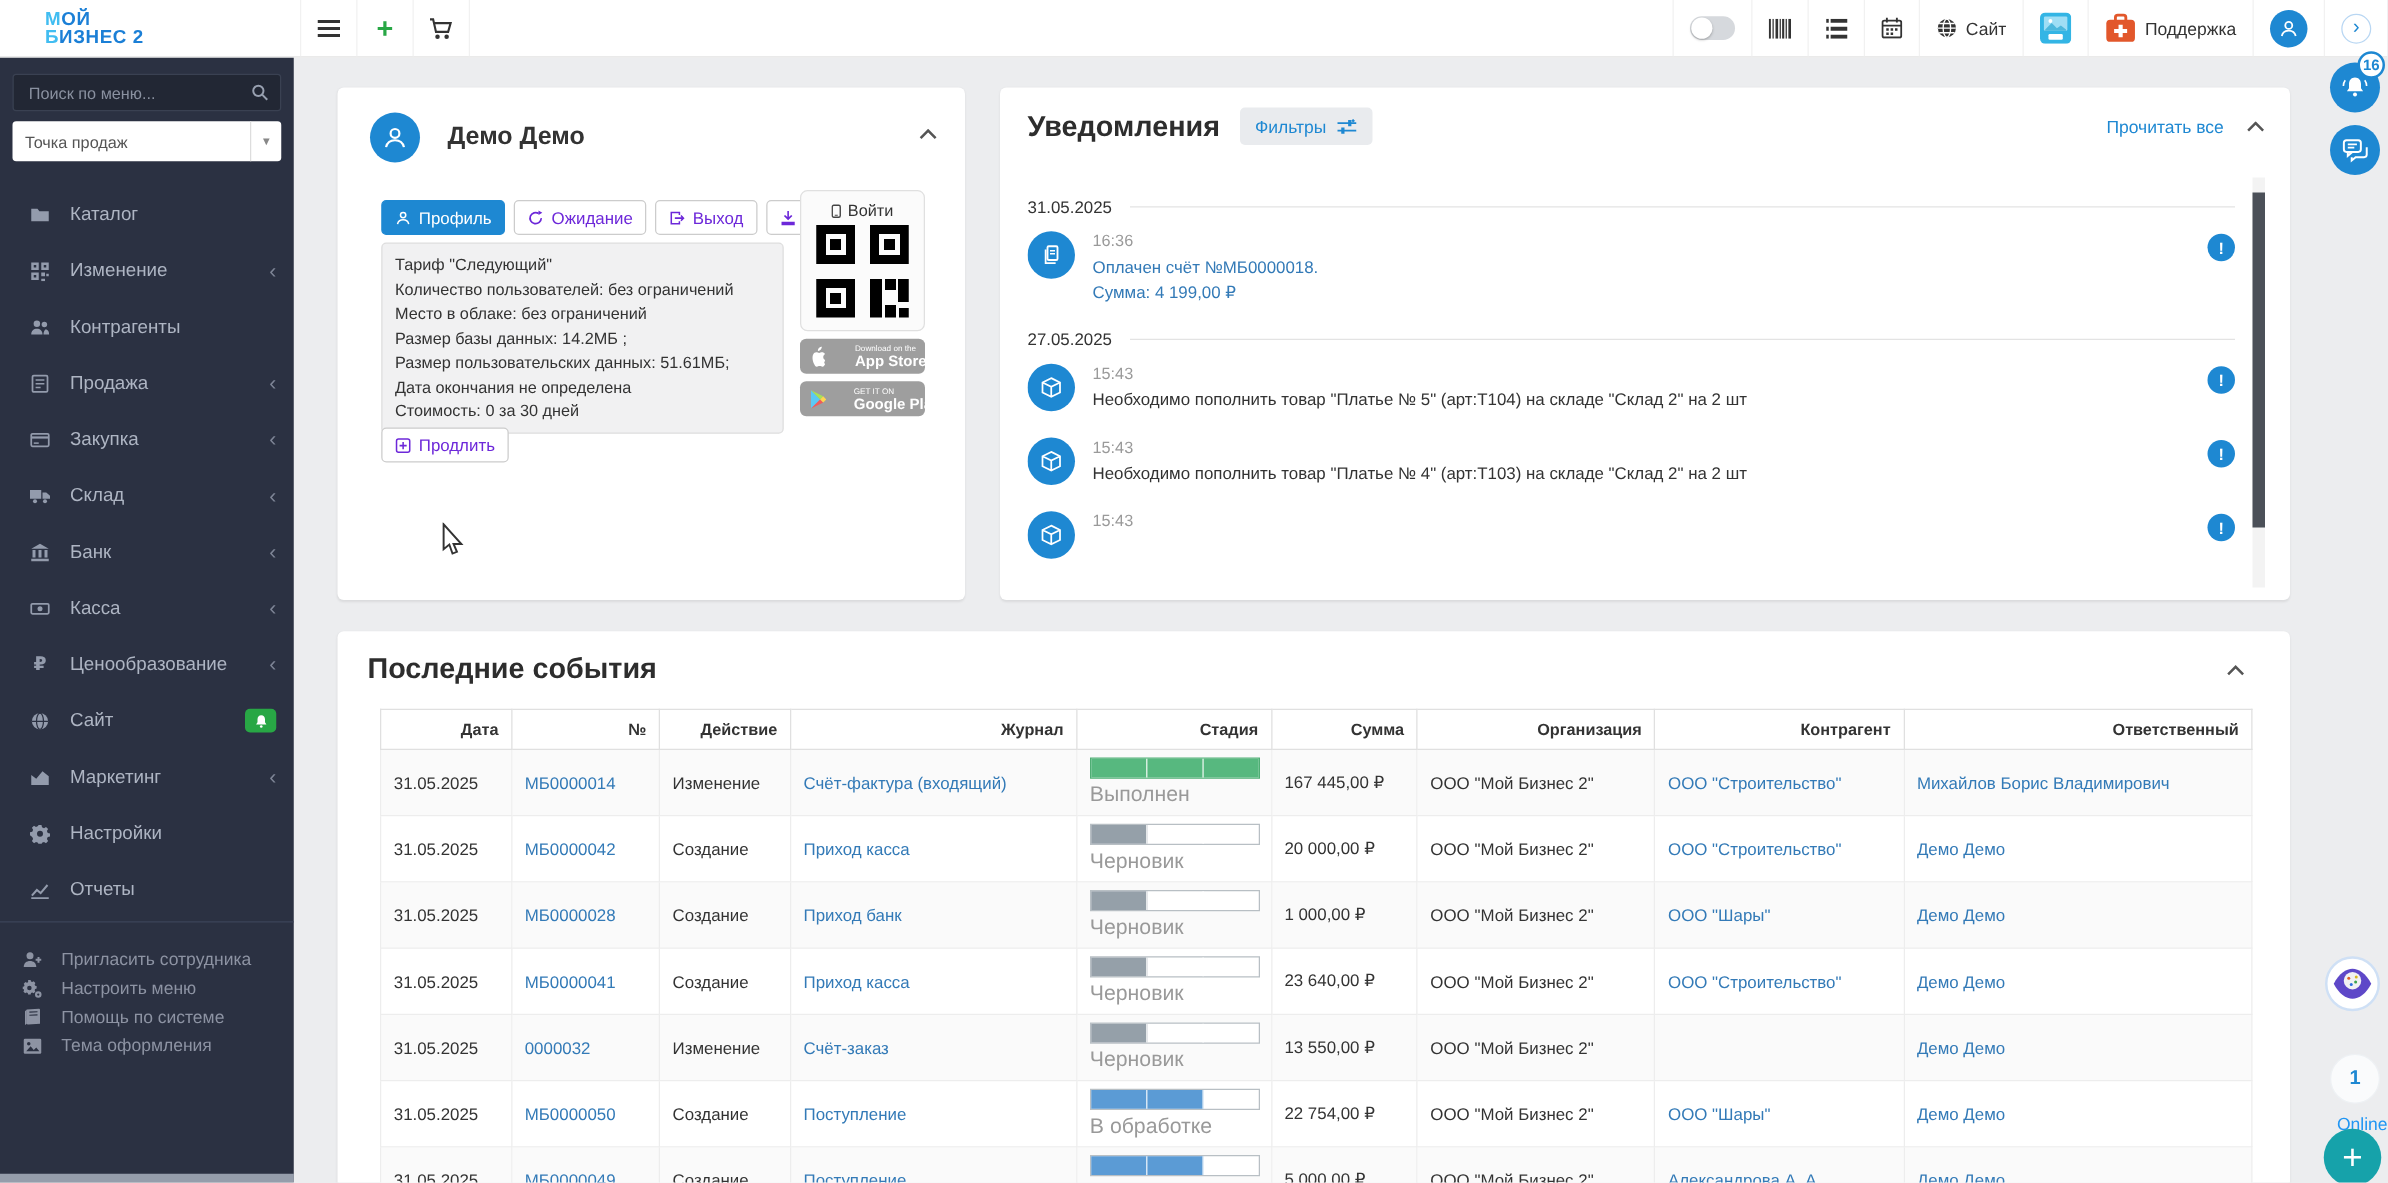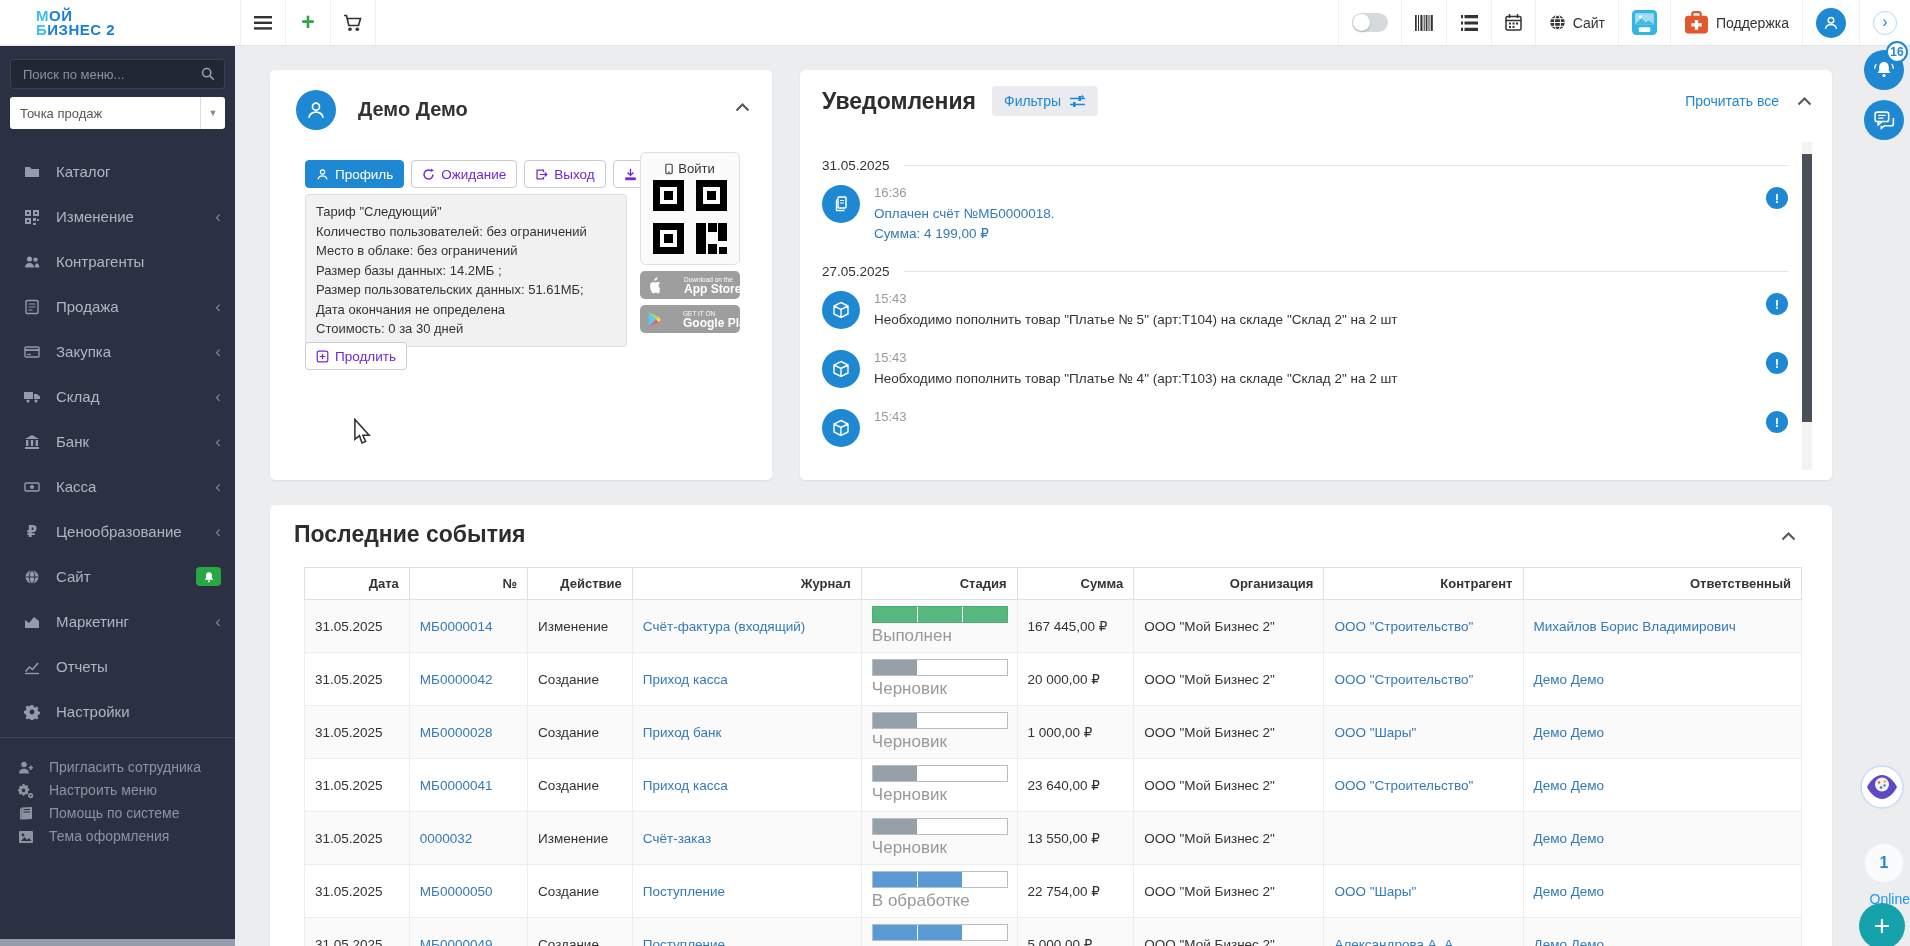--- a/index.html
+++ b/index.html
@@ -339,35 +339,35 @@
         <span class="ic">
           <svg viewBox="0 0 16 16" width="16" height="16" fill="currentColor">
             <path d="M1 14V6l4 3 5-6 5 4v7z"></path>
           </svg>
         </span>
         <span>Маркетинг</span>
         <span class="mchev">‹</span>
       </div>
       <div class="mitem">
         <span class="ic">
+          <svg viewBox="0 0 16 16" width="16" height="16" fill="currentColor">
+            <path d="M6.8 1h2.4l.4 1.8 1.6.7 1.6-1 1.7 1.7-1 1.6.7 1.6 1.8.4v2.4l-1.8.4-.7 1.6 1 1.6-1.7 1.7-1.6-1-1.6.7-.4 1.8H6.8l-.4-1.8-1.6-.7-1.6 1-1.7-1.7 1-1.6-.7-1.6L0 9.2V6.8l1.8-.4.7-1.6-1-1.6L3.2 1.5l1.6 1 1.6-.7z"></path>
+            <circle cx="8" cy="8" r="2.4" fill="#2b3142"></circle>
+          </svg>
+        </span>
+        <span>Настройки</span>
+      </div>
+      <div class="mitem">
+        <span class="ic">
           <svg viewBox="0 0 16 16" width="16" height="16">
             <path fill="none" stroke="currentColor" stroke-width="1.6" d="M1.5 12.5l4-4.5 3 2.5 5.5-6.5"></path>
             <path stroke="currentColor" stroke-width="1.4" d="M1 14.5h14"></path>
           </svg>
         </span>
         <span>Отчеты</span>
-      </div>
-      <div class="mitem">
-        <span class="ic">
-          <svg viewBox="0 0 16 16" width="16" height="16" fill="currentColor">
-            <path d="M6.8 1h2.4l.4 1.8 1.6.7 1.6-1 1.7 1.7-1 1.6.7 1.6 1.8.4v2.4l-1.8.4-.7 1.6 1 1.6-1.7 1.7-1.6-1-1.6.7-.4 1.8H6.8l-.4-1.8-1.6-.7-1.6 1-1.7-1.7 1-1.6-.7-1.6L0 9.2V6.8l1.8-.4.7-1.6-1-1.6L3.2 1.5l1.6 1 1.6-.7z"></path>
-            <circle cx="8" cy="8" r="2.4" fill="#2b3142"></circle>
-          </svg>
-        </span>
-        <span>Настройки</span>
       </div>
     </div>
   <div class="sdivider"></div>
   <div id="sidebar-footer">
       <div class="flink">
         <span class="ic">
           <svg viewBox="0 0 16 16" width="16" height="16" fill="currentColor">
             <circle cx="6" cy="4.5" r="2.8"></circle>
             <path d="M1 13.5c0-3.2 2.2-4.8 5-4.8s5 1.6 5 4.8z"></path>
             <path d="M12 5.5h1.6V7h1.4v1.6h-1.4v1.5H12V8.6h-1.5V7H12z"></path>

